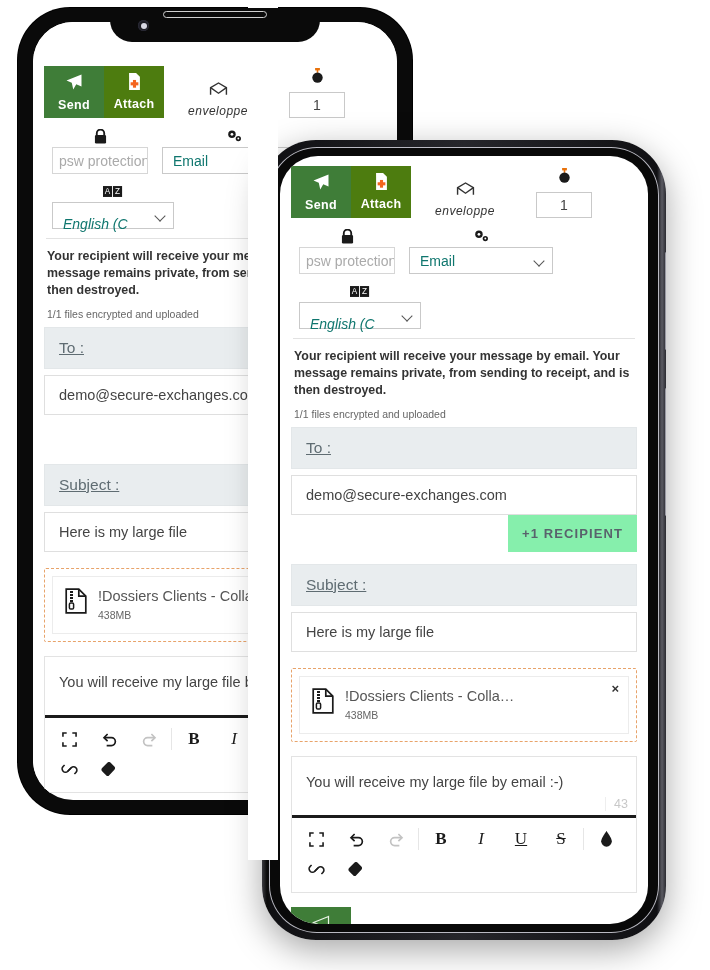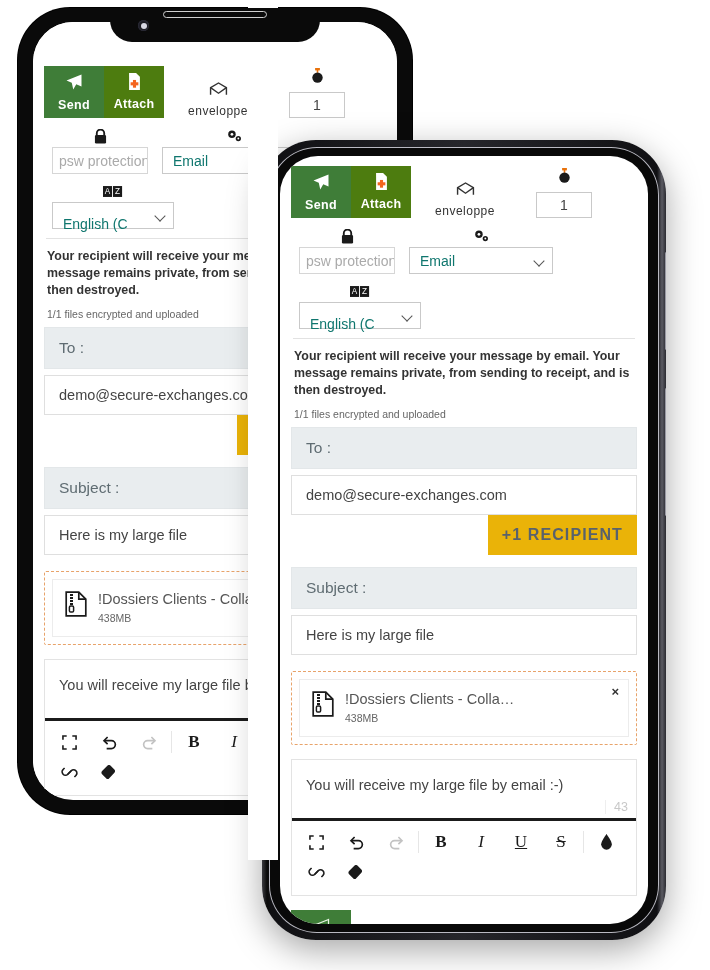--- a/index.html
+++ b/index.html
@@ -114,21 +114,21 @@
     display:flex; flex-direction:column; align-items:center; justify-content:center;
     color:#fff; gap:3px;
   }
   .tb-btn .lbl { font-size:12.5px; font-weight:bold; letter-spacing:.3px; }
   .tb-btn.send { background:#3f7d38; }
   .tb-btn.attach { background:#4d7c0f; }
   .tb-item {
     display:flex; flex-direction:column; align-items:center; justify-content:flex-end;
     height:52px; gap:4px;
   }
-  .tb-item.env { width: 108px; }
+  .tb-item.env { width: 108px; font-style: italic; }
   .tb-item .lbl { font-size:12px; color:#333; letter-spacing:.5px; }
   .tb-item.timer { width: 90px; }
   .num-input {
     width: 56px; height: 26px;
     border:1px solid #c9c9c9; background:#fff;
     text-align:center; font-size:14px; color:#444;
     line-height: 24px;
   }
 
   
@@ -142,21 +142,21 @@
     display:flex; align-items:center;
     overflow:hidden; white-space:nowrap;
   }
   .sel {
     position:relative;
     height: 27px; border:1px solid #c9c9c9; background:#fff;
     display:flex; align-items:center; padding:0 24px 0 10px;
     font-size:14px; color:#0f766e; white-space:nowrap;
   }
   .sel.type { width: 144px; }
-  .sel.lang { width: 122px; padding:16px 22px 0 10px; }
+  .sel.lang { width: 122px; padding:16px 22px 0 10px;font-style:italic; }
   .sel::after {
     content:""; position:absolute; right:9px; top:9px;
     width:7px; height:7px;
     border-right:1.6px solid #555; border-bottom:1.6px solid #555;
     transform: rotate(45deg);
   }
   .row3 { display:flex; margin-top:9px; padding-left:8px; }
 
   .divider { height:1px; background:#e2e2e2; margin:9px 2px 0 2px; }
 
@@ -165,30 +165,31 @@
     padding: 9px 3px 0 3px;
   }
   .substatus {
     font-size:10.5px; color:#666; padding: 9px 3px 7px 3px;
   }
 
   .bar-label {
     background:#e9edef; color:#5f6c72;
     font-size:15.5px; padding:11px 14px;
     border: 1px solid #e3e7e9;
+    text-decoration: underline;
   }
   .val-input {
     background:#fff; border:1px solid #dfdfdf;
     font-size:14.5px; color:#444; padding:11px 14px;
     margin-top: 6px;
   }
   .recip-row { display:flex; justify-content:flex-end; margin-top:0px; }
   .recip-btn {
-    background:#eab308; color:#59626c;
-    font-size:16px; font-weight:bold; letter-spacing:1.1px;
+    background:#86efac; color:#59626c;
+    font-size:13px; font-weight:bold; letter-spacing:1.1px;
     padding: 11px 14px;
   }
   .gap { height: 12px; }
 
   .attach-box {
     border:1px dashed #e8a36a; border-radius:2px;
     padding: 7px; margin-top: 4px;
   }
   .attach-inner {
     position:relative;

